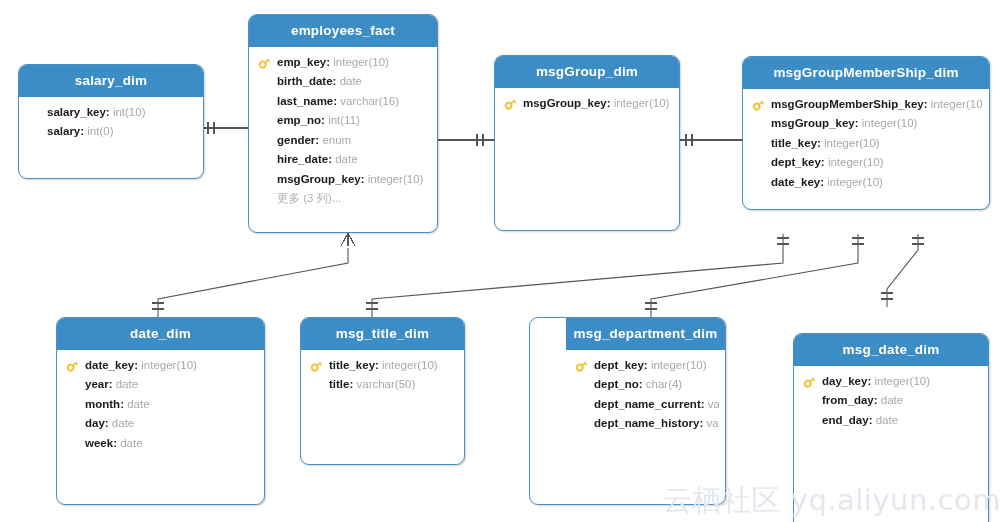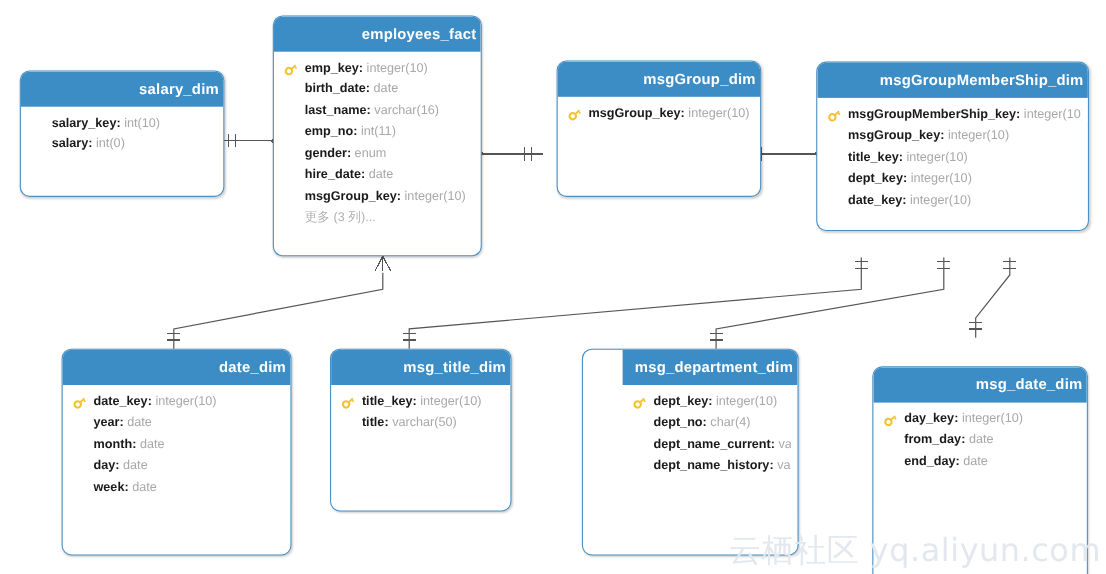--- a/index.html
+++ b/index.html
@@ -30,21 +30,21 @@
     border-radius: 9px;
     background: #ffffff;
     box-shadow: 1px 1px 2px rgba(0,0,0,0.18);
     overflow: hidden;
   }
   .entity-header {
     background: #3c8dc5;
     color: #ffffff;
     font-weight: bold;
     font-size: 13.5px;
-    text-align: right;
+    text-align: center;
     letter-spacing: 0.2px;
     line-height: 1;
     padding: 9px 4px 9px 4px;
     white-space: nowrap;
     overflow: hidden;
   }
   .entity-body {
     padding: 6px 6px 4px 6px;
   }
   .field {
@@ -173,21 +173,21 @@
             </svg><span class="fname">emp_key</span><span class="fsep">:&nbsp;</span><span class="ftype">integer(10)</span></div>
           <div class="field"><span class="fname">birth_date</span><span class="fsep">:&nbsp;</span><span class="ftype">date</span></div>
           <div class="field"><span class="fname">last_name</span><span class="fsep">:&nbsp;</span><span class="ftype">varchar(16)</span></div>
           <div class="field"><span class="fname">emp_no</span><span class="fsep">:&nbsp;</span><span class="ftype">int(11)</span></div>
           <div class="field"><span class="fname">gender</span><span class="fsep">:&nbsp;</span><span class="ftype">enum</span></div>
           <div class="field"><span class="fname">hire_date</span><span class="fsep">:&nbsp;</span><span class="ftype">date</span></div>
           <div class="field"><span class="fname">msgGroup_key</span><span class="fsep">:&nbsp;</span><span class="ftype">integer(10)</span></div>
           <div class="field more"><span class="fname">更多 (3 列)...</span></div>
         </div>
       </div>
-      <div class="entity" style="left: 494px; top: 55px; width: 186px; height: 124px; margin-left: 12px;">
+      <div class="entity" style="left: 494px; top: 55px; width: 186px; height: 176px;">
         <div class="entity-header">msgGroup_dim</div>
         <div class="entity-body">
           <div class="field"><svg class="key-icon" viewBox="0 0 16 16">
               <g transform="rotate(-42 8 8)">
                 <circle cx="5.2" cy="8" r="3.3" fill="none" stroke="#f2c230" stroke-width="2.2"></circle>
                 <rect x="8.2" y="7.1" width="6.4" height="1.9" fill="#f2c230"></rect>
                 <rect x="12.1" y="8.8" width="1.7" height="2.4" fill="#f2c230"></rect>
               </g>
             </svg><span class="fname">msgGroup_key</span><span class="fsep">:&nbsp;</span><span class="ftype">integer(10)</span></div>
         </div>

